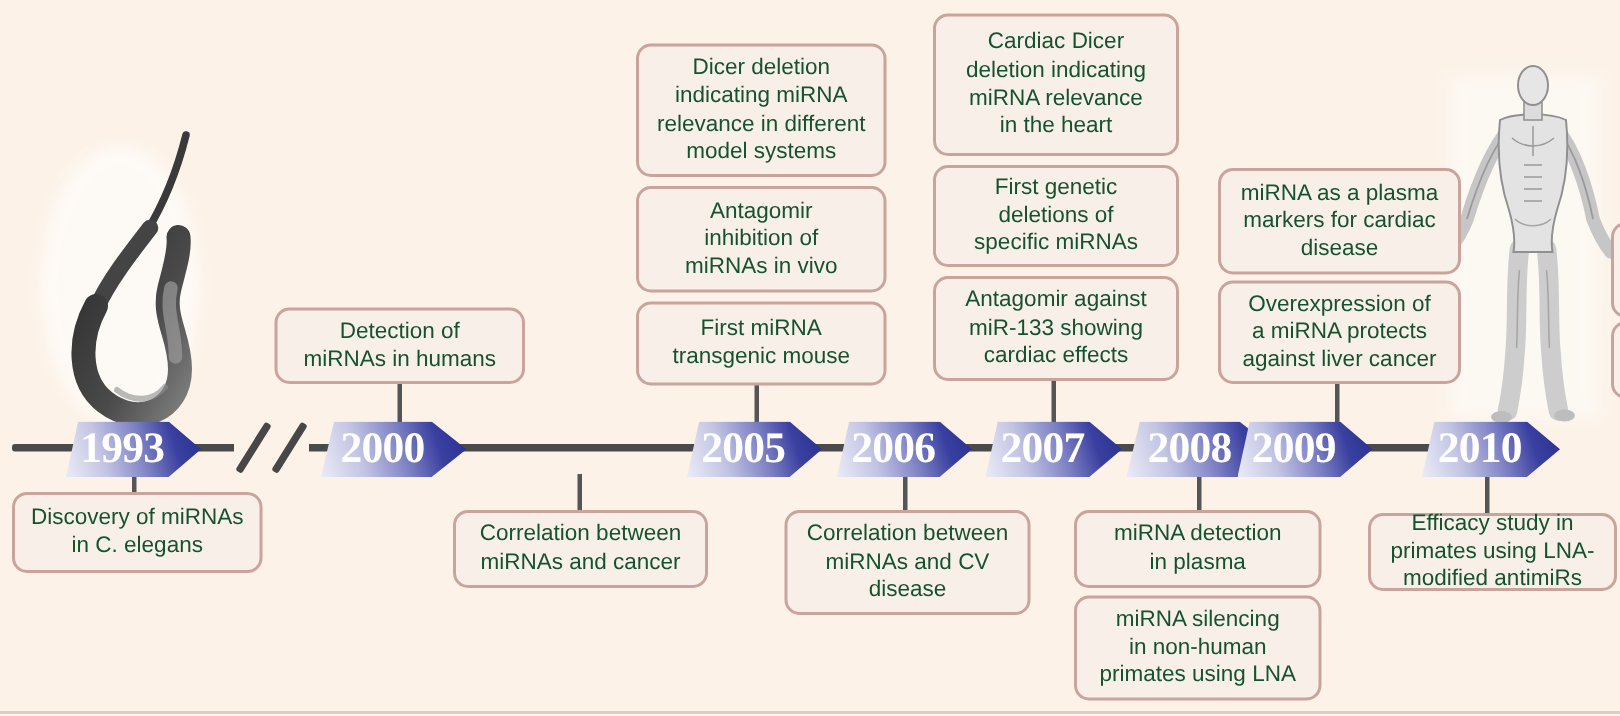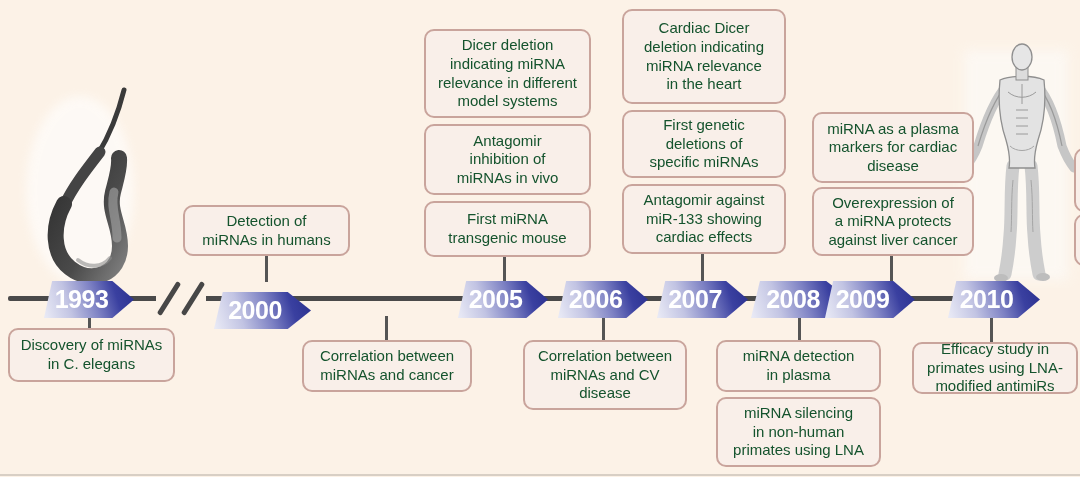--- a/index.html
+++ b/index.html
@@ -11,23 +11,23 @@
   .tl-line { position:absolute; left:8px; top:296px; width:1002px; height:5px; background:#4a4a4a; border-radius:2px; z-index:1; }
   .break-gap { position:absolute; left:156px; top:292px; width:50px; height:13px; background:#fcf2e7; z-index:2; }
   .slash { position:absolute; width:38px; height:5px; background:#474747; border-radius:2px; transform:rotate(-58deg); z-index:3; }
   .slash.s1 { left:150px; top:296px; }
   .slash.s2 { left:174px; top:296px; }
   .connector { position:absolute; width:3px; background:#555555; z-index:1; }
   .year-arrow {
     position:absolute; top:281px; height:37px; z-index:2;
     clip-path:polygon(9% 0, 76% 0, 100% 50%, 76% 100%, 0 100%);
     background:linear-gradient(72deg,#e8e9f5 2%,#c2c4e3 28%,#7e82c4 55%,#3a40a0 78%,#2c3290 96%);
-    color:#ffffff; font-weight:bold; font-size:25px; letter-spacing:-0.5px;
+    color:#ffffff; font-weight:bold; font-size:29px; letter-spacing:-0.5px;
     display:flex; align-items:center; justify-content:center;
-    padding-right:15px; box-sizing:border-box;
+    padding-right:15px; box-sizing:border-box;font-family:Liberation Serif, serif;
   }
   .event-box {
     position:absolute; z-index:3; box-sizing:border-box;
     background:#f9efe9; border:2px solid #c9a49c; border-radius:10px;
     color:#14532d; font-size:15px; line-height:1.24; text-align:center;
     display:flex; align-items:center; justify-content:center;
     white-space:pre-line; padding:2px 4px;
   }
   .edge-box { position:absolute; z-index:3; background:#f9efe9; border:2px solid #c9a49c; border-radius:10px; }
   .illustration { position:absolute; z-index:0; }
@@ -96,21 +96,21 @@
   <div class="connector" style="left:265px; top:255px; height:27px;"></div>
   <div class="connector" style="left:385px; top:316px; height:24px;"></div>
   <div class="connector" style="left:503px; top:256px; height:26px;"></div>
   <div class="connector" style="left:602px; top:316px; height:24px;"></div>
   <div class="connector" style="left:701px; top:253px; height:29px;"></div>
   <div class="connector" style="left:798px; top:316px; height:24px;"></div>
   <div class="connector" style="left:890px; top:255px; height:27px;"></div>
   <div class="connector" style="left:990px; top:316px; height:26px;"></div>
 
   <div class="year-arrow" style="left:44px;  width:90px;">1993</div>
-  <div class="year-arrow" style="left:214px; width:97px;margin-top:11px;">2000</div>
+  <div class="year-arrow" style="left:214px; width:97px;">2000</div>
   <div class="year-arrow" style="left:458px; width:90px;">2005</div>
   <div class="year-arrow" style="left:558px; width:90px;">2006</div>
   <div class="year-arrow" style="left:657px; width:91px;">2007</div>
   <div class="year-arrow" style="left:751px; width:99px;">2008</div>
   <div class="year-arrow" style="left:825px; width:90px;">2009</div>
   <div class="year-arrow" style="left:948px; width:92px;">2010</div>
 
   <div class="event-box" style="left:183px; top:205px; width:167px; height:51px;">Detection of
 miRNAs in humans</div>
   <div class="event-box" style="left:424px; top:29px; width:167px; height:89px;">Dicer deletion

